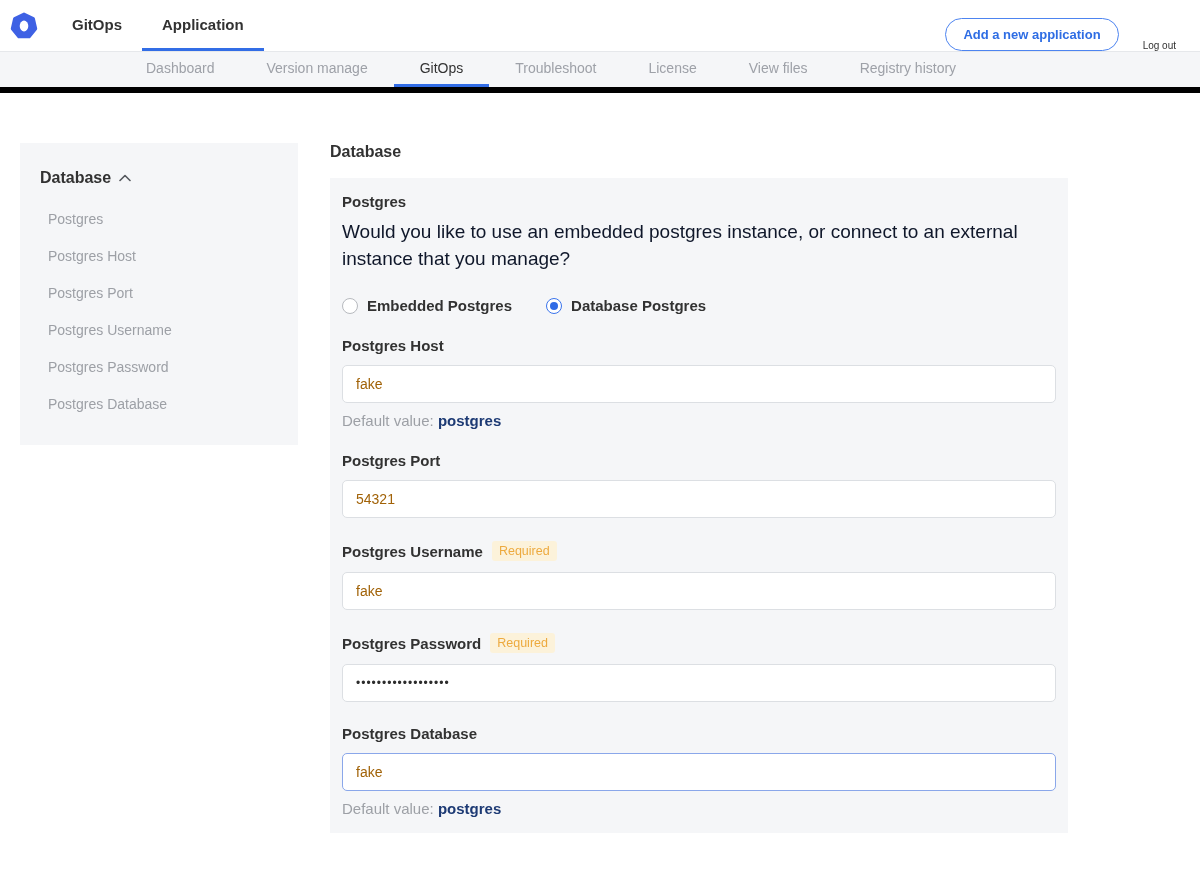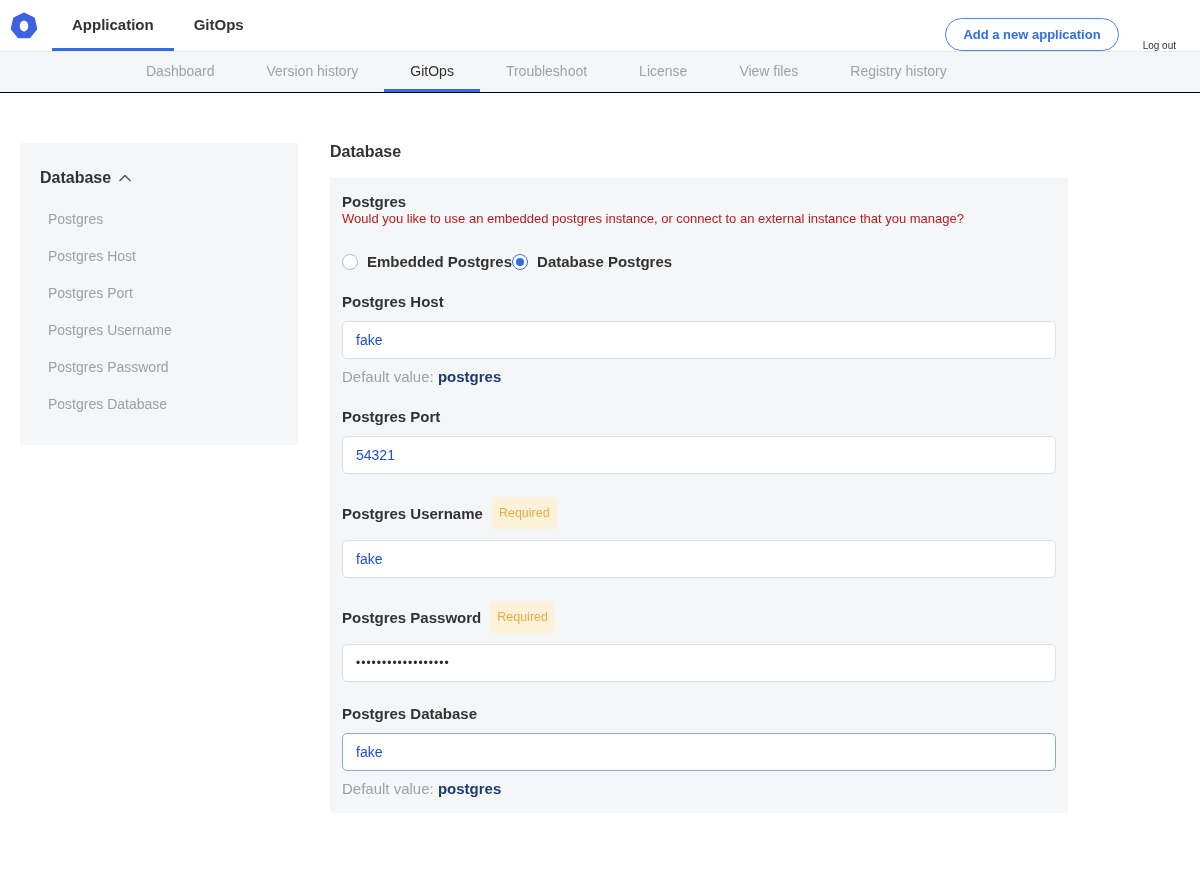--- a/index.html
+++ b/index.html
@@ -13,89 +13,89 @@
   .app-tab { display:flex; align-items:center; padding:0 20px; font-size:15px; font-weight:bold;
     color:#323232; border-bottom:3px solid transparent; cursor:pointer; }
   .app-tab.active { border-bottom-color:#326de6; }
   .header-right { margin-left:auto; display:flex; align-items:flex-end; padding-right:24px; gap:24px; }
   .pill-btn { border:1px solid #4d84f0; color:#2e6de4; background:#fff; font-weight:bold;
     font-size:13px; padding:8px 17px; border-radius:20px; cursor:pointer;
     font-family:"Liberation Sans", sans-serif; }
   .logout { font-size:10px; color:#323232; cursor:pointer; }
 
   
-  .subnav { height:42px; background:#f5f6f8; border-top:1px solid #e6e8eb; border-bottom:1px solid #000000;
+  .subnav { height:42px; background:#f5f6f8; border-top:1px solid #e6e8eb; border-bottom:6px solid #000000;
     display:flex; align-items:stretch; padding-left:120px; }
   .subnav-item { display:flex; align-items:center; padding:0 26px; font-size:14px; color:#9ea1a8;
     border-bottom:3px solid transparent; cursor:pointer; }
   .subnav-item.active { color:#323232; border-bottom-color:#326de6; }
 
   
   .sidebar { position:absolute; left:20px; top:143px; width:278px; background:#f5f6f8;
     padding:26px 20px 22px 20px; }
   .sidebar-head { display:flex; align-items:center; gap:8px; font-size:16px; font-weight:bold;
     color:#323232; cursor:pointer; }
   .sidebar-list { list-style:none; margin-top:14px; }
   .sidebar-list li { font-size:14px; color:#9da0a6; margin:0 0 0 8px; padding:10px 0 11px 0; cursor:pointer; }
 
   .main { position:absolute; left:330px; top:143px; width:738px; }
   .main-title { font-size:16px; font-weight:bold; color:#323232; }
   .panel { background:#f5f6f8; margin-top:17px; padding:15px 12px 16px 12px; }
 
   .group-label { font-size:15px; font-weight:bold; color:#323232; }
-  .help-text { font-size:13px; color:#b91c1c; line-height:1.4; }
+  .help-text { margin-top:9px; font-size:19px; color:#0f172a; line-height:1.4; }
 
-  .radio-row { display:flex; align-items:flex-end; margin-top:25px; }
+  .radio-row { display:flex; align-items:flex-end; gap:34px; margin-top:25px; }
   .radio-opt { display:flex; align-items:center; gap:9px; cursor:pointer; }
   .radio-circle { width:16px; height:16px; border-radius:50%; border:1px solid #b7babf; background:#fff;
     display:inline-flex; align-items:center; justify-content:center; flex:none; }
   .radio-opt.selected .radio-circle { border:1.5px solid #3a74ec; }
   .radio-dot { width:8px; height:8px; border-radius:50%; background:transparent; }
   .radio-opt.selected .radio-dot { background:#2f6be6; }
   .radio-label { font-size:15px; font-weight:bold; color:#323232; }
 
   .field { margin-top:23px; }
   .field-label-row { display:flex; align-items:center; gap:9px; }
   .field-label { font-size:15px; font-weight:bold; color:#323232; }
-  .required-badge { font-size:12.5px; color:#edaa3f; background:#fcf2da; padding:9px 7px; border-radius:3px; }
+  .required-badge { font-size:12.5px; color:#edaa3f; background:#fcf2da; padding:3px 7px; border-radius:3px; }
   .text-input { display:block; width:100%; height:38px; margin-top:11px; background:#fff;
-    border:1px solid #dcdfe3; border-radius:5px; padding:0 13px; font-size:14px; color:#1d4ed8;
+    border:1px solid #dcdfe3; border-radius:5px; padding:0 13px; font-size:14px; color:#a16207;
     font-family:"Liberation Sans", sans-serif; outline:none; }
   .text-input.focused { border:1.5px solid #8aa7ea; }
   .text-input.password { font-size:12px; letter-spacing:1px; color:#2c2c2c; }
   .hint { margin-top:9px; font-size:15px; color:#9da0a6; }
   .hint b { color:#1d3a74; font-weight:bold; }
 </style>
 </head>
 <body>
 
 <div class="header">
   <div class="logo-wrap">
     <svg width="28" height="28" viewBox="0 0 28 28">
       <polygon points="14,2 23.4,6.5 25.7,16.7 19.2,24.8 8.8,24.8 2.3,16.7 4.6,6.5" fill="#3e61e4" stroke="#3e61e4" stroke-width="3" stroke-linejoin="round"></polygon>
       <ellipse cx="14" cy="14" rx="4.3" ry="5.4" fill="#ffffff"></ellipse>
     </svg>
   </div>
   <div class="app-tabs">
+    <div class="app-tab">
+      <span>GitOps</span>
+    </div>
     <div class="app-tab active">
       <span>Application</span>
-    </div>
-    <div class="app-tab">
-      <span>GitOps</span>
     </div>
   </div>
   <div class="header-right">
     <button class="pill-btn">Add a new application</button>
     <span class="logout">Log out</span>
   </div>
 </div>
 
 <div class="subnav">
   <div class="subnav-item">Dashboard</div>
-  <div class="subnav-item">Version history</div>
+  <div class="subnav-item">Version manage</div>
   <div class="subnav-item active">GitOps</div>
   <div class="subnav-item">Troubleshoot</div>
   <div class="subnav-item">License</div>
   <div class="subnav-item">View files</div>
   <div class="subnav-item">Registry history</div>
 </div>
 
 <div class="sidebar">
   <div class="sidebar-head">
     <span>Database</span>

